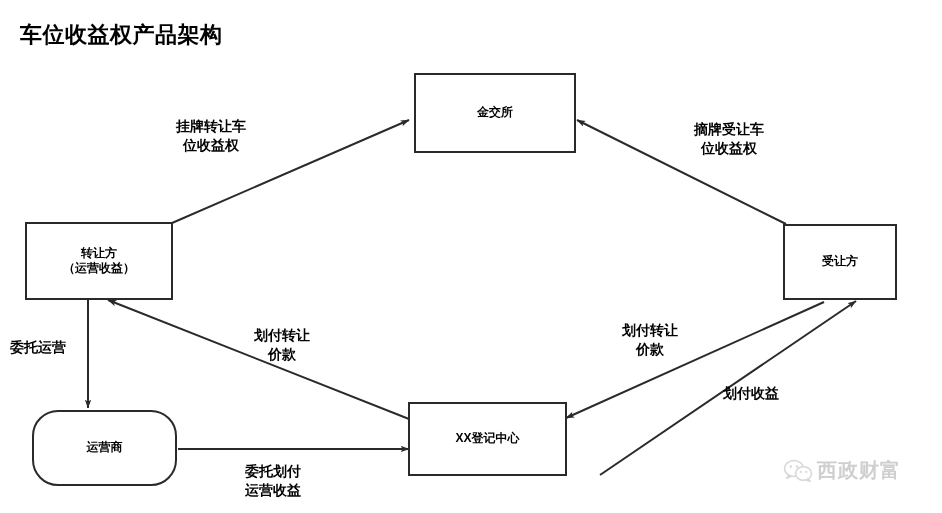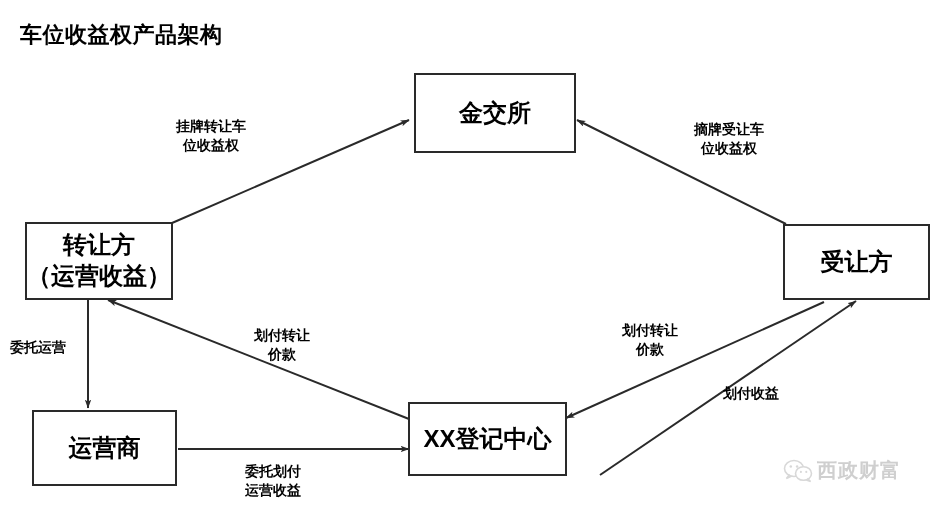--- a/index.html
+++ b/index.html
@@ -39,21 +39,21 @@
     position: absolute;
     box-sizing: border-box;
     background: #ffffff;
     border: 2px solid #2a2a2a;
     display: flex;
     flex-direction: column;
     align-items: center;
     justify-content: center;
     color: #000000;
     font-weight: bold;
-    font-size: 24px;
+    font-size: 12px;
     line-height: 1.28;
     text-align: center;
     z-index: 3;
   }
   .node .line2 { display: block; }
 
   .edge-label {
     position: absolute;
     color: #000000;
     font-weight: bold;
@@ -112,25 +112,25 @@
 
   <div class="node" style="left:414px; top:73px; width:162px; height:80px;">
     <span>金交所</span>
   </div>
 
   <div class="node" style="left:25px; top:222px; width:148px; height:78px;">
     <span>转让方</span>
     <span class="line2">（运营收益）</span>
   </div>
 
-  <div class="node" style="left:783px; top:224px; width:147px; height:76px;">
+  <div class="node" style="left:783px; top:224px; width:114px; height:76px;">
     <span>受让方</span>
   </div>
 
-  <div class="node" style="left:32px; top:410px; width:145px; height:76px;">
+  <div class="node" style="left:32px; top:410px; width:145px; height:76px;border-radius:26px;">
     <span>运营商</span>
   </div>
 
   <div class="node" style="left:408px; top:402px; width:159px; height:74px;">
     <span>XX登记中心</span>
   </div>
 
   <div class="edge-label" style="left:176px; top:117px;">
     <div>挂牌转让车</div>
     <div>位收益权</div>

